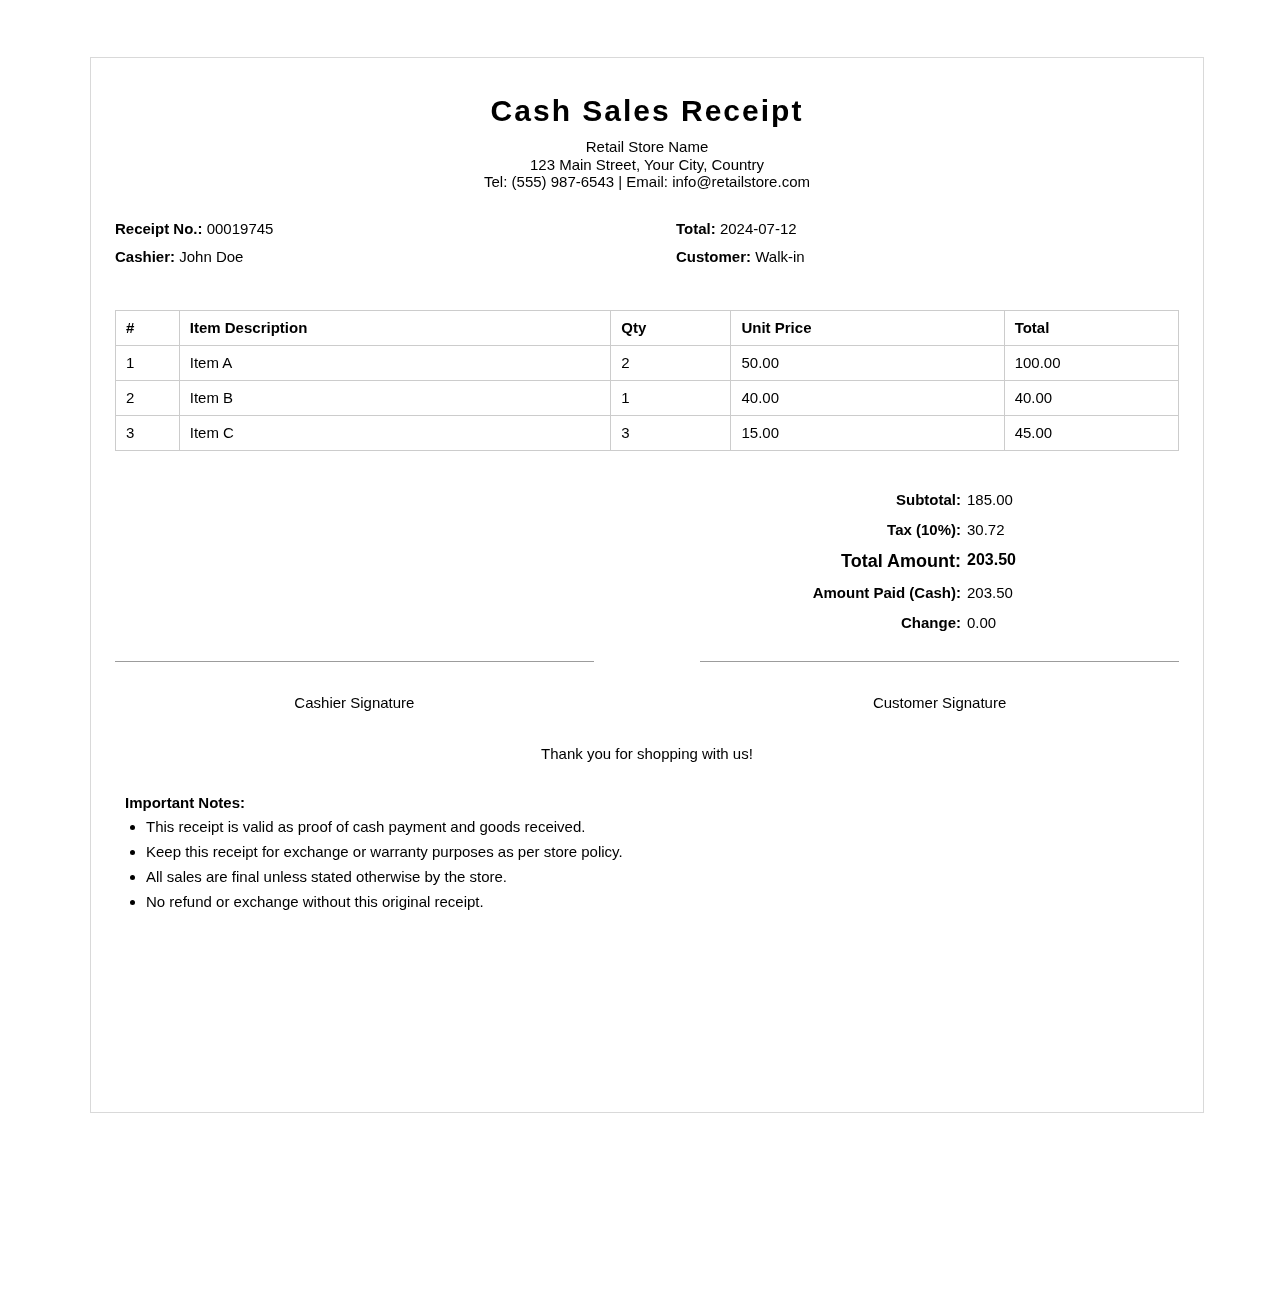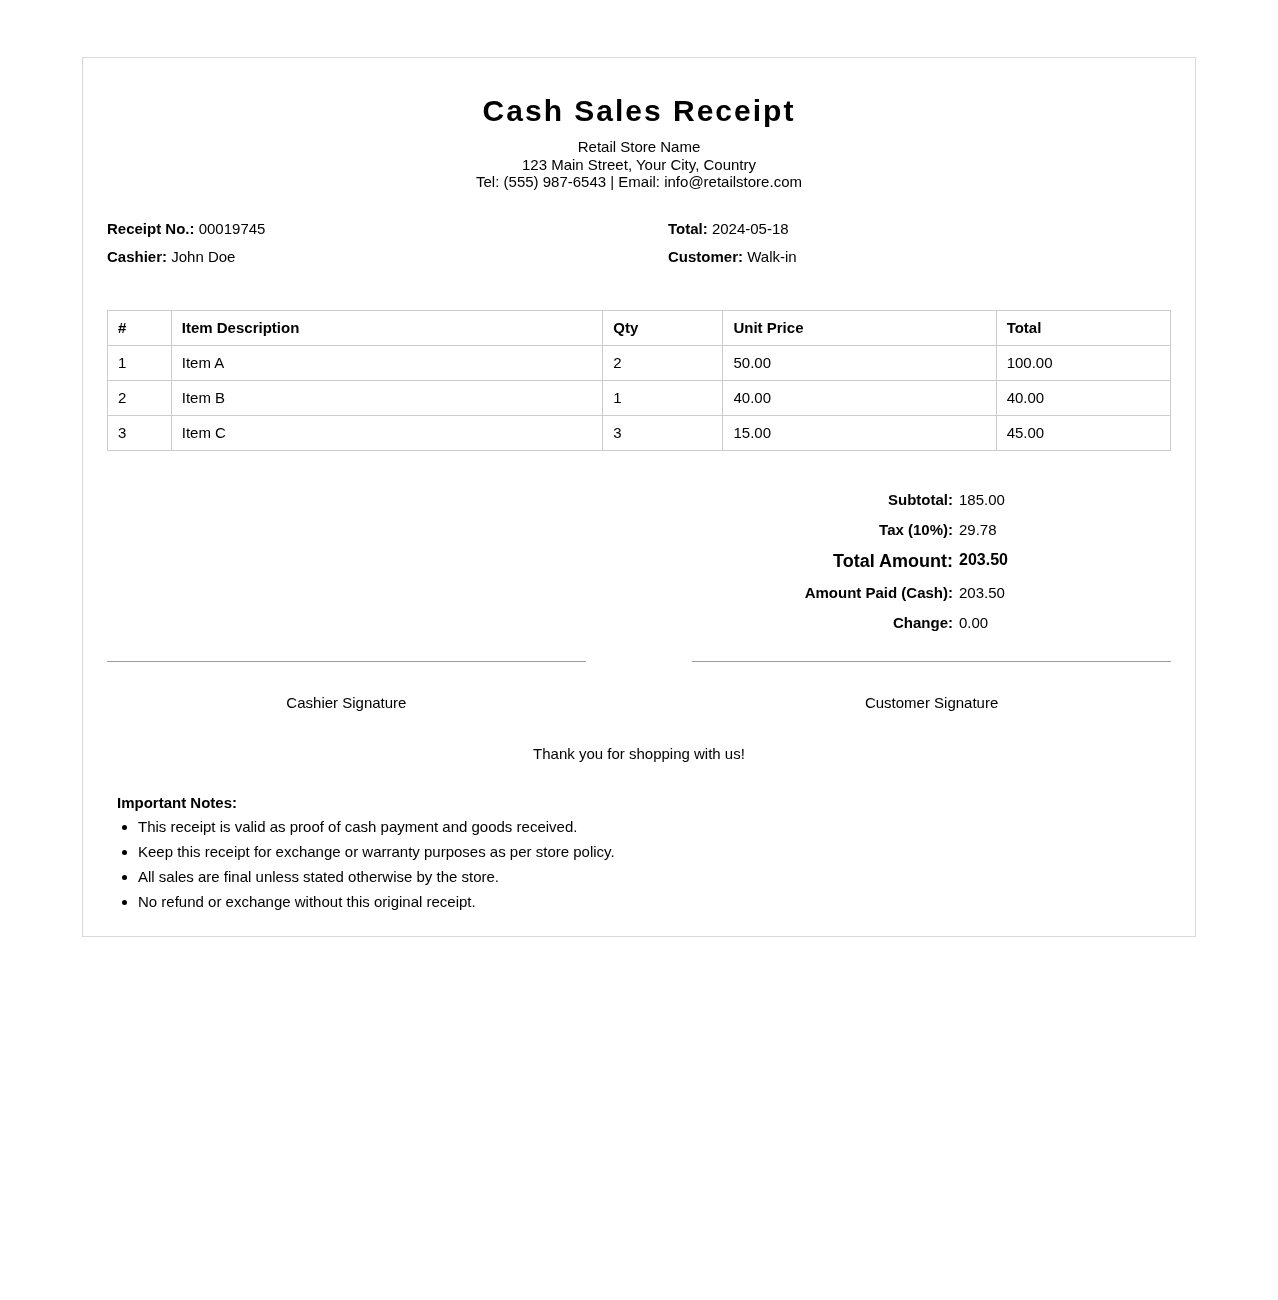--- a/index.html
+++ b/index.html
@@ -5,22 +5,22 @@
   * { box-sizing: border-box; }
   html, body {
     margin: 0; padding: 0;
     width: 1278px; height: 1300px;
     background: #ffffff;
     font-family: "Liberation Sans", sans-serif;
     color: #000000;
   }
   .card {
     position: absolute;
-    left: 82px; top: 57px;
-    width: 1114px; height: 880px;
+    left: 90px; top: 57px;
+    width: 1114px; height: 1056px;
     border: 1px solid #d9d9d9;
     padding: 24px;
     background: #ffffff;
   }
   
   .receipt-title {
     margin: 12px 0 10px 0;
     text-align: center;
     font-size: 30px;
     font-weight: bold;
@@ -127,21 +127,21 @@
         <span>00019745</span>
       </div>
       <div class="meta-line">
         <b>Cashier:</b>
         <span>John Doe</span>
       </div>
     </div>
     <div class="meta-col right">
       <div class="meta-line">
         <b>Total:</b>
-        <span>2024-05-18</span>
+        <span>2024-07-12</span>
       </div>
       <div class="meta-line">
         <b>Customer:</b>
         <span>Walk-in</span>
       </div>
     </div>
   </div>
 
   <table class="items">
     <thead>
@@ -178,21 +178,21 @@
     </tbody>
   </table>
 
   <div class="totals">
     <div class="totals-row">
       <span class="t-label">Subtotal:</span>
       <span class="t-value">185.00</span>
     </div>
     <div class="totals-row">
       <span class="t-label">Tax (10%):</span>
-      <span class="t-value">29.78</span>
+      <span class="t-value">30.72</span>
     </div>
     <div class="totals-row big">
       <span class="t-label">Total Amount:</span>
       <span class="t-value">203.50</span>
     </div>
     <div class="totals-row">
       <span class="t-label">Amount Paid (Cash):</span>
       <span class="t-value">203.50</span>
     </div>
     <div class="totals-row">

